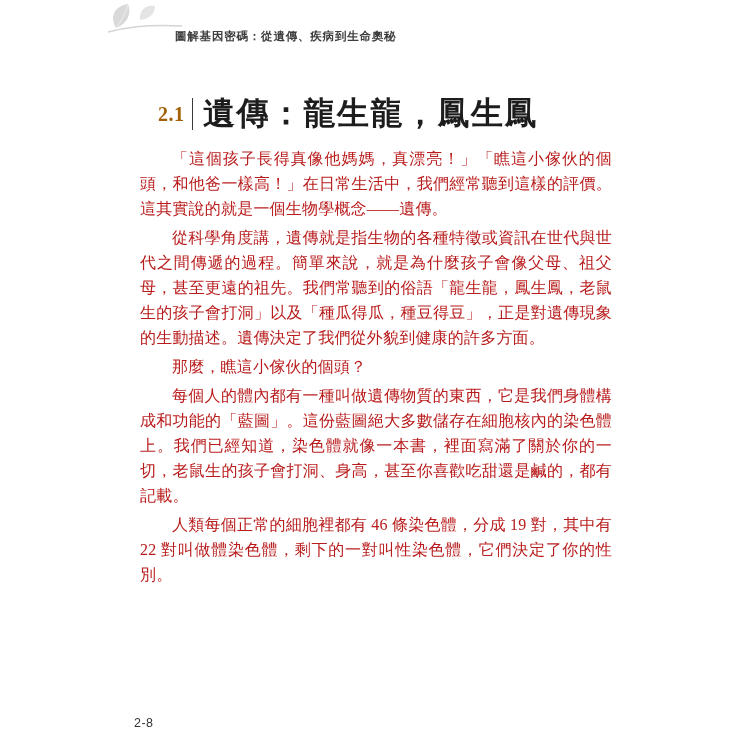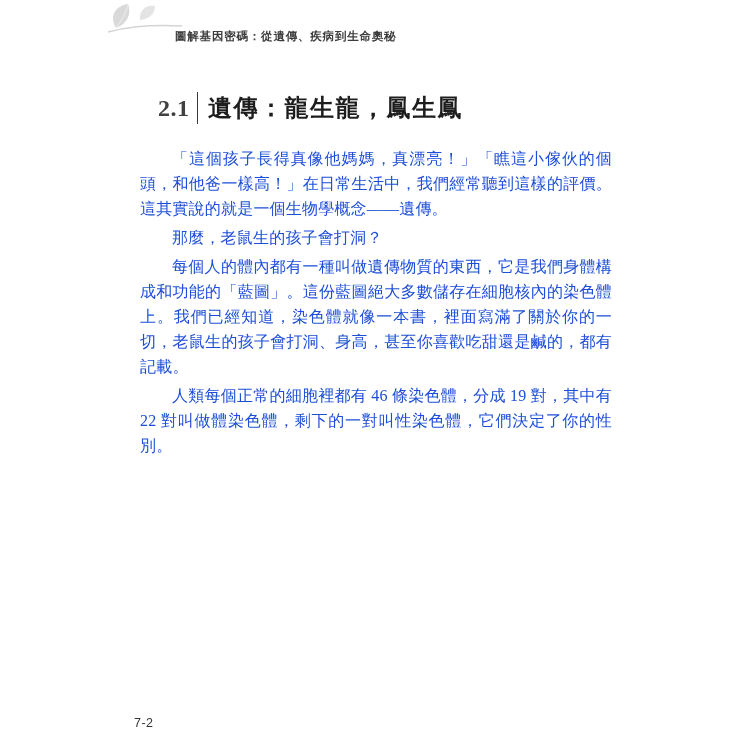--- a/index.html
+++ b/index.html
@@ -33,52 +33,52 @@
     margin-left: 40px;
   }
   .section-heading {
     position: absolute;
     left: 158px;
     top: 92px;
     display: flex;
     align-items: center;
   }
   .sec-num {
-    font-size: 24px;
+    font-size: 20px;
     font-weight: bold;
-    color: #404040;
+    color: #a16207;
     letter-spacing: 0.5px;
   }
   .sec-divider {
     width: 1.5px;
     height: 32px;
     background: #3a3a3a;
     margin: 0 10px 0 7px;
   }
   .sec-title {
-    font-size: 24px;
+    font-size: 32px;
     font-weight: bold;
     letter-spacing: 1.5px;
     color: #1d1d1d;
     white-space: nowrap;
   }
   .body-text {
     position: absolute;
     left: 140px;
     top: 146px;
     width: 472px;
   }
   .body-text p {
     margin: 0 0 4px 0;
     font-size: 16px;
     line-height: 25px;
     letter-spacing: 0.2px;
     text-indent: 2em;
     text-align: justify;
-    color: #1d4ed8;
+    color: #b91c1c;
   }
   .page-number {
     position: absolute;
     left: 134px;
     top: 716px;
     font-size: 12.5px;
     letter-spacing: 0.5px;
     color: #333333;
     font-family: "Liberation Sans", "DejaVu Sans", sans-serif;
   }
@@ -100,20 +100,21 @@
   <div class="book-title">圖解基因密碼：從遺傳、疾病到生命奧秘</div>
 
   <div class="section-heading">
     <span class="sec-num">2.1</span>
     <span class="sec-divider"></span>
     <span class="sec-title">遺傳：龍生龍，鳳生鳳</span>
   </div>
 
   <div class="body-text">
     <p>「這個孩子長得真像他媽媽，真漂亮！」「瞧這小傢伙的個頭，和他爸一樣高！」在日常生活中，我們經常聽到這樣的評價。這其實說的就是一個生物學概念——遺傳。</p>
-    <p>那麼，老鼠生的孩子會打洞？</p>
+    <p>從科學角度講，遺傳就是指生物的各種特徵或資訊在世代與世代之間傳遞的過程。簡單來說，就是為什麼孩子會像父母、祖父母，甚至更遠的祖先。我們常聽到的俗語「龍生龍，鳳生鳳，老鼠生的孩子會打洞」以及「種瓜得瓜，種豆得豆」，正是對遺傳現象的生動描述。遺傳決定了我們從外貌到健康的許多方面。</p>
+    <p>那麼，瞧這小傢伙的個頭？</p>
     <p>每個人的體內都有一種叫做遺傳物質的東西，它是我們身體構成和功能的「藍圖」。這份藍圖絕大多數儲存在細胞核內的染色體上。我們已經知道，染色體就像一本書，裡面寫滿了關於你的一切，老鼠生的孩子會打洞、身高，甚至你喜歡吃甜還是鹹的，都有記載。</p>
     <p>人類每個正常的細胞裡都有 46 條染色體，分成 19 對，其中有 22 對叫做體染色體，剩下的一對叫性染色體，它們決定了你的性別。</p>
   </div>
 
-  <div class="page-number">7-2</div>
+  <div class="page-number">2-8</div>
 
 </div>
 
 </body></html>

